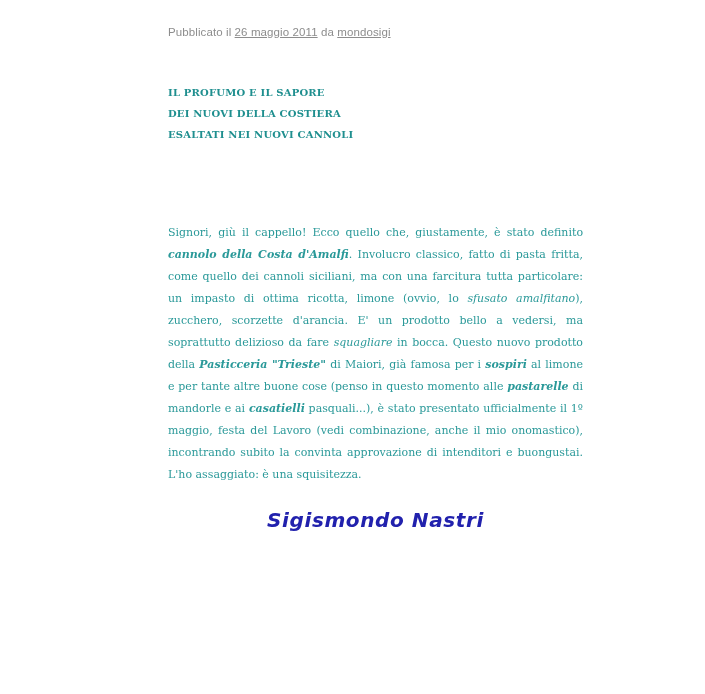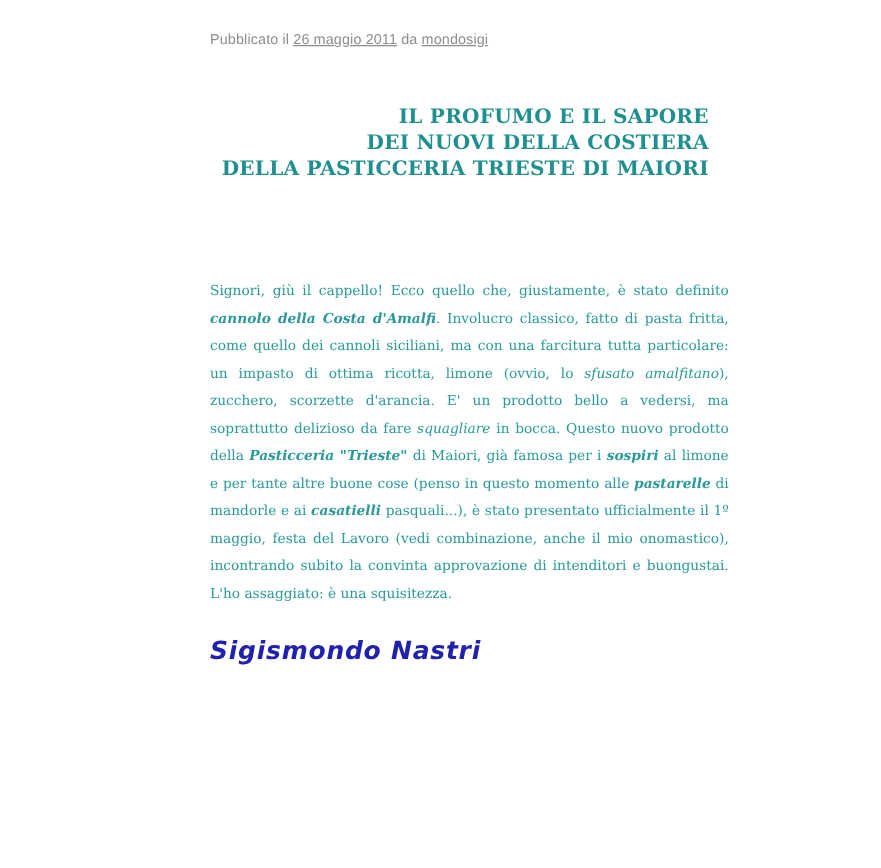--- a/index.html
+++ b/index.html
@@ -24,27 +24,27 @@
     color: var(--meta-gray, #8d8d8d);
     letter-spacing: 0.1px;
   }
   .publish-line a {
     color: var(--meta-gray, #8d8d8d);
     text-decoration: underline;
     cursor: pointer;
   }
   .post-title {
     position: absolute;
-    left: 152px;
+    left: 168px;
     top: 82px;
     width: 415px;
-    text-align: right;
+    text-align: left;
     font-family: "DejaVu Serif", serif;
     font-weight: bold;
-    font-size: 16px;
+    font-size: 10px;
     line-height: 21px;
     color: var(--title-teal, #1f8f8f);
     letter-spacing: 0.2px;
   }
   .content-col {
     position: absolute;
     left: 168px;
     top: 222px;
     width: 415px;
   }
@@ -60,38 +60,39 @@
   .seg-italic { font-style: italic; }
   .seg-bolditalic { font-style: italic; font-weight: bold; }
   .signature {
     margin-top: 22px;
     font-family: "DejaVu Sans", sans-serif;
     font-style: italic;
     font-weight: bold;
     font-size: 20px;
     letter-spacing: 0.6px;
     color: var(--signature-blue, #2121ad);
+    text-align: center;
   }
 </style>
 </head>
 <body>
 
 <div class="page">
 
   <div class="publish-line">
     <span>Pubblicato il</span>
     <a href="#">26 maggio 2011</a>
     <span>da</span>
     <a href="#">mondosigi</a>
   </div>
 
   <div class="post-title">
     <div>IL PROFUMO E IL SAPORE</div>
     <div>DEI NUOVI DELLA COSTIERA</div>
-    <div>DELLA PASTICCERIA TRIESTE DI MAIORI</div>
+    <div>ESALTATI NEI NUOVI CANNOLI</div>
   </div>
 
   <div class="content-col">
     <p class="article-paragraph"><span class="seg-normal">Signori, giù il cappello! Ecco quello che, giustamente, è stato definito </span><span class="seg-bolditalic">cannolo della Costa d'Amalfi</span><span class="seg-normal">. Involucro classico,  fatto di pasta fritta, come quello dei cannoli siciliani, ma con una farcitura tutta particolare: un impasto di ottima ricotta, limone (ovvio, lo </span><span class="seg-italic">sfusato amalfitano</span><span class="seg-normal">), zucchero, scorzette d'arancia. E' un prodotto bello a vedersi, ma soprattutto delizioso da fare </span><span class="seg-italic">squagliare</span><span class="seg-normal"> in bocca. Questo nuovo prodotto della </span><span class="seg-bolditalic">Pasticceria "Trieste"</span><span class="seg-normal"> di Maiori, già famosa per i </span><span class="seg-bolditalic">sospiri</span><span class="seg-normal"> al limone e per tante altre buone cose (penso in questo momento alle </span><span class="seg-bolditalic">pastarelle</span><span class="seg-normal"> di mandorle e ai </span><span class="seg-bolditalic">casatielli</span><span class="seg-normal"> pasquali...), è stato presentato ufficialmente il 1º maggio, festa del Lavoro (vedi combinazione, anche il mio onomastico), incontrando subito la convinta approvazione di intenditori e buongustai. L'ho assaggiato: è una squisitezza.</span></p>
     <div class="signature">Sigismondo Nastri</div>
   </div>
 
 </div>
 
 </body></html>

